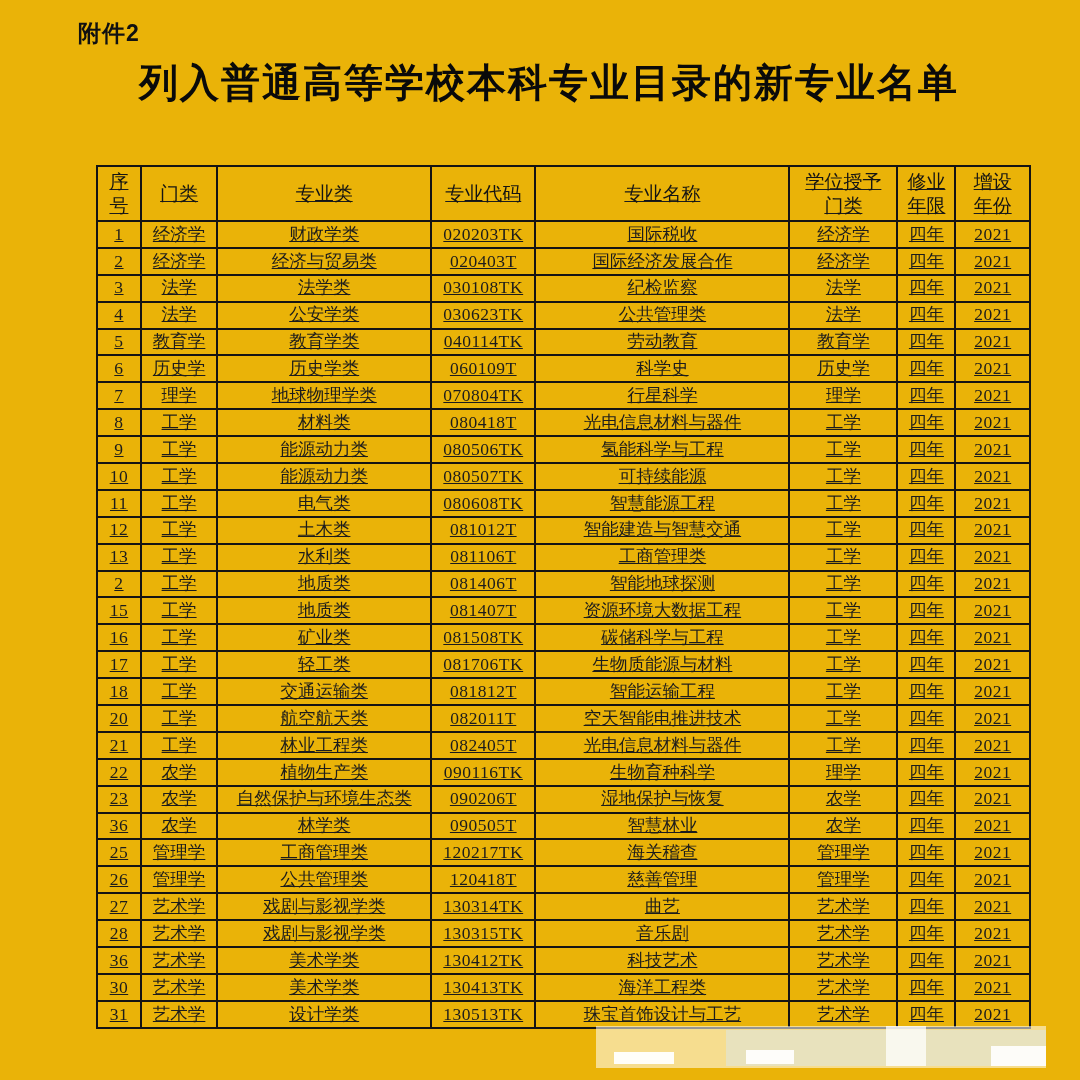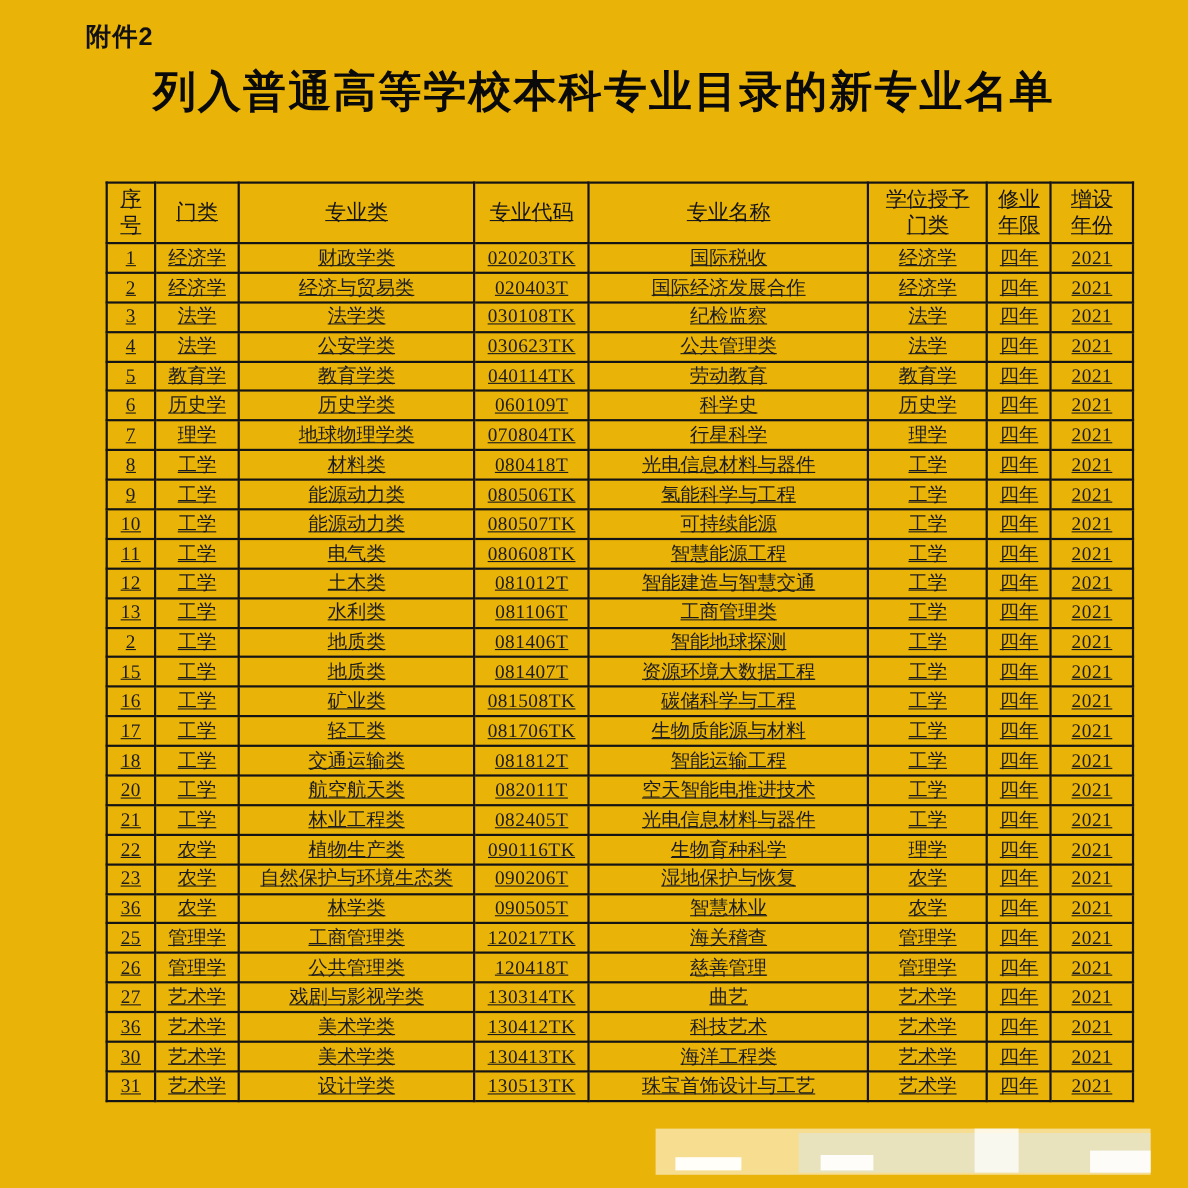--- a/index.html
+++ b/index.html
@@ -419,20 +419,30 @@
           <td class="index-cell">27</td>
           <td class="category-cell">艺术学</td>
           <td class="class-cell">戏剧与影视学类</td>
           <td class="code-cell">130314TK</td>
           <td class="name-cell">曲艺</td>
           <td class="degree-cell">艺术学</td>
           <td class="years-cell">四年</td>
           <td class="year-cell">2021</td>
         </tr>
         <tr>
+          <td class="index-cell">28</td>
+          <td class="category-cell">艺术学</td>
+          <td class="class-cell">戏剧与影视学类</td>
+          <td class="code-cell">130315TK</td>
+          <td class="name-cell">音乐剧</td>
+          <td class="degree-cell">艺术学</td>
+          <td class="years-cell">四年</td>
+          <td class="year-cell">2021</td>
+        </tr>
+        <tr>
           <td class="index-cell">36</td>
           <td class="category-cell">艺术学</td>
           <td class="class-cell">美术学类</td>
           <td class="code-cell">130412TK</td>
           <td class="name-cell">科技艺术</td>
           <td class="degree-cell">艺术学</td>
           <td class="years-cell">四年</td>
           <td class="year-cell">2021</td>
         </tr>
         <tr>

